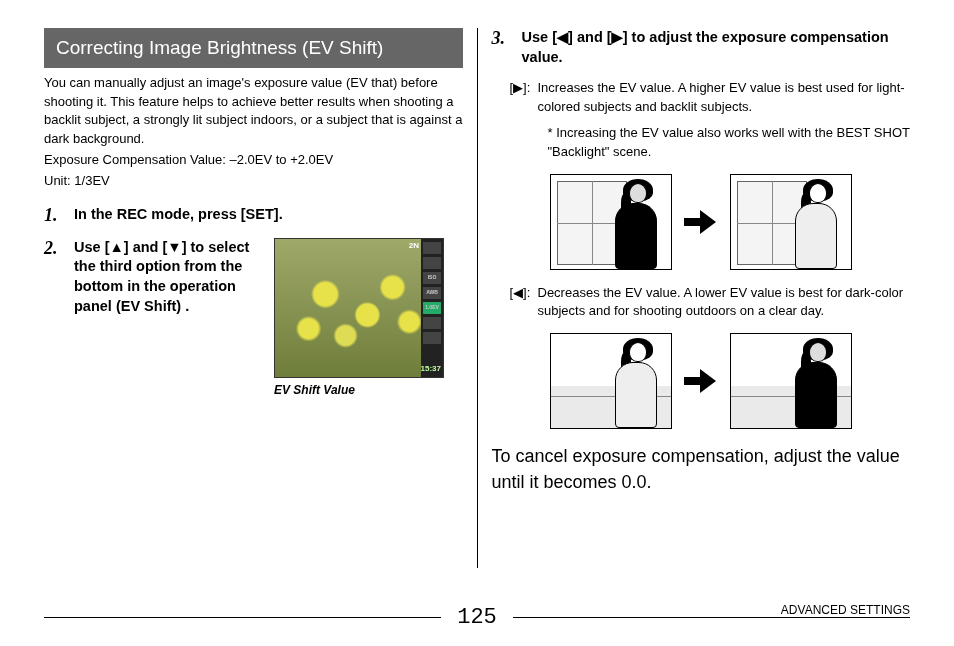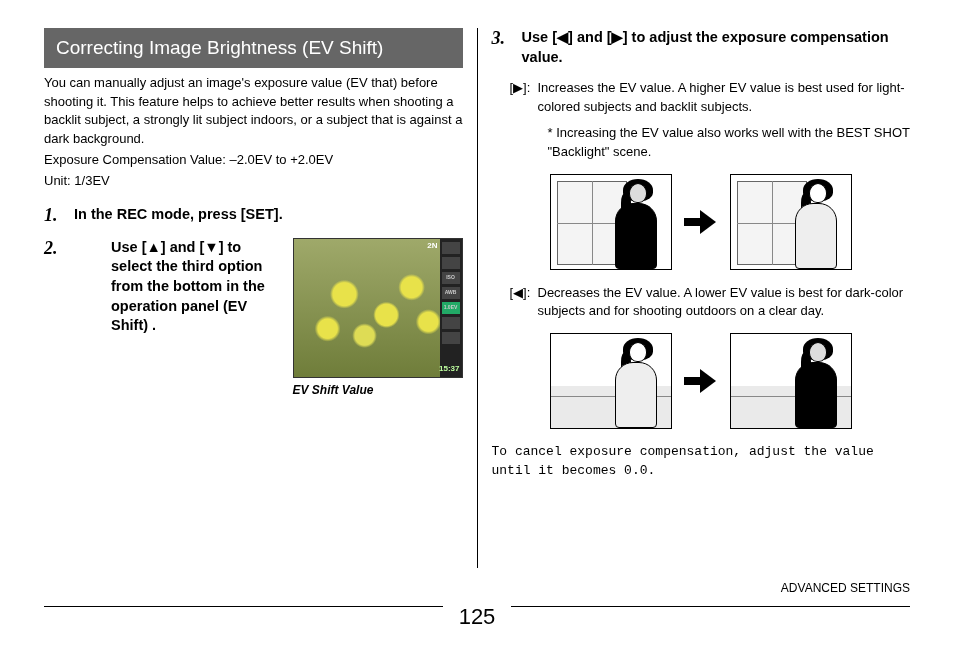--- a/index.html
+++ b/index.html
@@ -11,21 +11,21 @@
   .col-right { padding-right: 0; }
   .divider { width: 1px; background: #000; align-self: stretch; }
   .heading-box { background: #666; color: #fff; font-weight: normal; font-size: 19px; padding: 8px 12px; line-height: 1.25; margin-bottom: 6px; }
   .intro { font-size: 13px; line-height: 1.45; }
   .intro p { margin-bottom: 2px; }
   .steps { margin-top: 14px; }
   .step { display: flex; gap: 10px; margin-bottom: 12px; font-size: 14.5px; }
   .step-num { font-style: italic; font-weight: bold; font-family: Georgia, 'Times New Roman', serif; font-size: 18px; min-width: 20px; }
   .step-body { font-weight: bold; line-height: 1.35; flex: 1; }
   .step2-row { display: flex; gap: 10px; align-items: flex-start; }
-  .step2-text { font-weight: bold; max-width: 190px; margin-left: 37px; }
+  .step2-text { font-weight: bold; max-width: 190px; }
   .thumb { width: 170px; height: 140px; border: 1px solid #333; position: relative; background: linear-gradient(#9fa96a, #6f7d3a); overflow: hidden; }
   .thumb .flowers { position:absolute; inset:0; background:
     radial-gradient(circle at 30% 40%, #e8e24a 8%, transparent 10%),
     radial-gradient(circle at 55% 55%, #e8e24a 9%, transparent 11%),
     radial-gradient(circle at 70% 35%, #e8e24a 7%, transparent 9%),
     radial-gradient(circle at 42% 70%, #dedc55 7%, transparent 9%),
     radial-gradient(circle at 20% 65%, #e8e24a 6%, transparent 8%),
     radial-gradient(circle at 80% 60%, #e8e24a 6%, transparent 8%);
   }
   .thumb .sidebar { position:absolute; right:0; top:0; bottom:0; width:22px; background:#222; display:flex; flex-direction:column; align-items:center; gap:3px; padding:3px 0; }
@@ -33,25 +33,25 @@
   .thumb .sidebar .chip.sel { background:#2a6; }
   .thumb .time { position:absolute; right:2px; bottom:2px; font-size:8px; color:#bfffa0; }
   .thumb .topicons { position:absolute; right:24px; top:2px; font-size:8px; color:#fff; display:flex; gap:2px; }
   .caption { font-style: italic; font-size: 12px; margin-top: 4px; padding-right: 4px; }
   .def-row { display: flex; gap: 6px; font-size: 13px; line-height: 1.45; margin: 4px 0 4px 18px; }
   .def-key { min-width: 22px; }
   .def-text p { margin-bottom: 2px; }
   .note-indent { padding-left: 10px; margin-top: 7px; }
   .illus-row { display: flex; align-items: center; justify-content: center; gap: 12px; margin: 10px 0 14px 0; }
   .illus { width: 122px; height: 96px; border: 1px solid #000; background: #fff; position: relative; overflow: hidden; }
-  .cancel { font-size: 13px; line-height: 1.45; margin-top: 6px; font-family: Liberation Mono, monospace; }
+  .cancel { font-size: 18px; line-height: 1.45; margin-top: 6px; }
   .footer { position: absolute; left: 44px; right: 44px; bottom: 16px; }
   .foot-sep { display:flex; align-items:center; gap:10px; }
   .foot-line { flex:1; height:1px; background:#000; }
-  .foot-num { font-family: Liberation Sans, sans-serif; font-size: 22px; padding: 0 6px; margin-top: 21px; }
+  .foot-num { font-family: Liberation Mono, monospace; font-size: 22px; padding: 0 6px; }
   .foot-label { position:absolute; right:0; top:-2px; font-size:12px; }
   
   .person { position:absolute; right:10px; bottom:0; width:54px; height:90px; }
   .person .head { position:absolute; left:22px; top:4px; width:18px; height:20px; background:#fff; border:1.2px solid #000; border-radius:50% 50% 45% 45%; }
   .person .hair { position:absolute; left:16px; top:0; width:30px; height:22px; background:#000; border-radius:50% 50% 40% 40%; }
   .person .hair2 { position:absolute; left:14px; top:14px; width:10px; height:24px; background:#000; border-radius:40%; }
   .person .body { position:absolute; left:8px; top:24px; width:42px; height:66px; border:1.2px solid #000; border-radius:18px 18px 4px 4px; }
   .light .body { background:#eee; }
   .dark .body { background:#000; }
   .dark .head { background:#ddd; }

